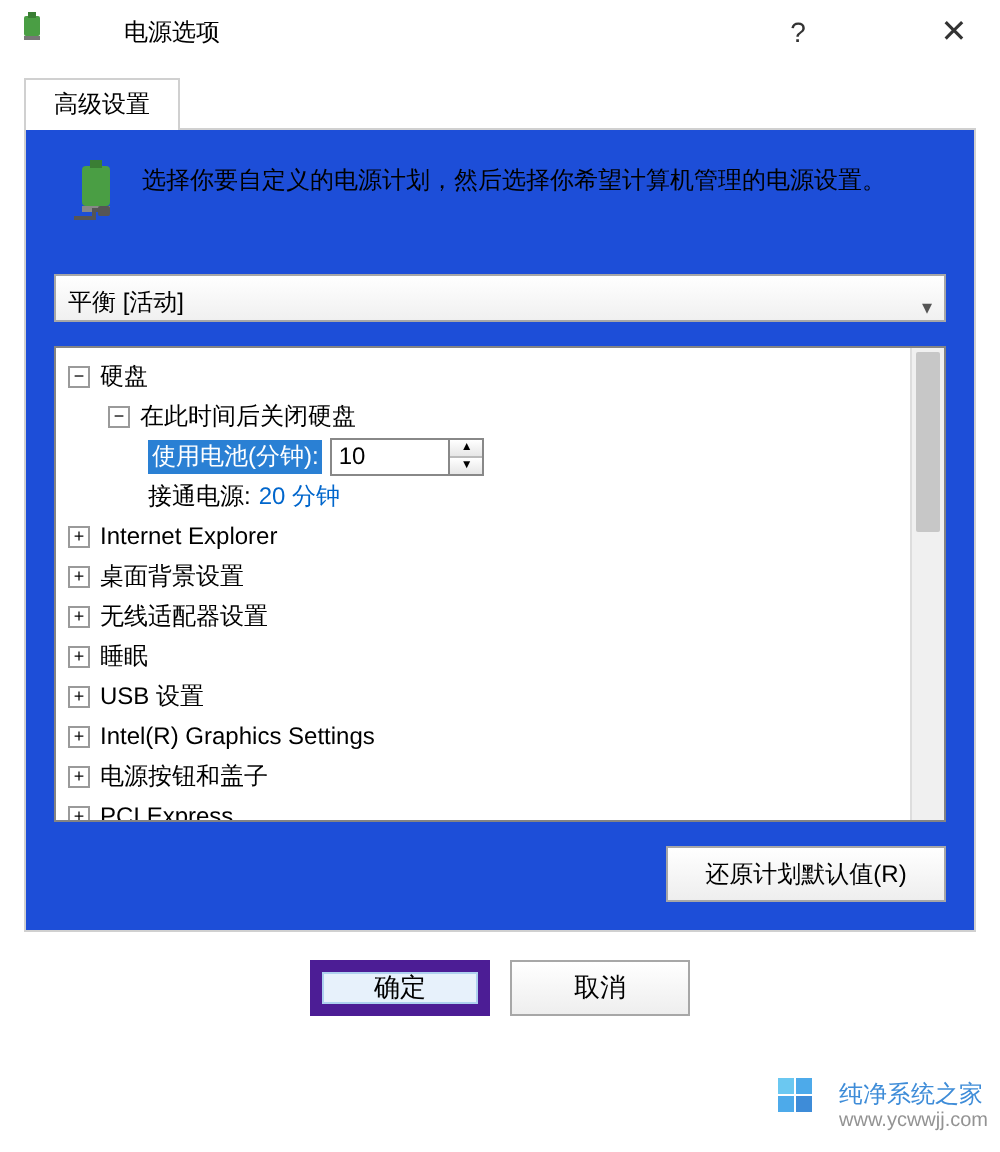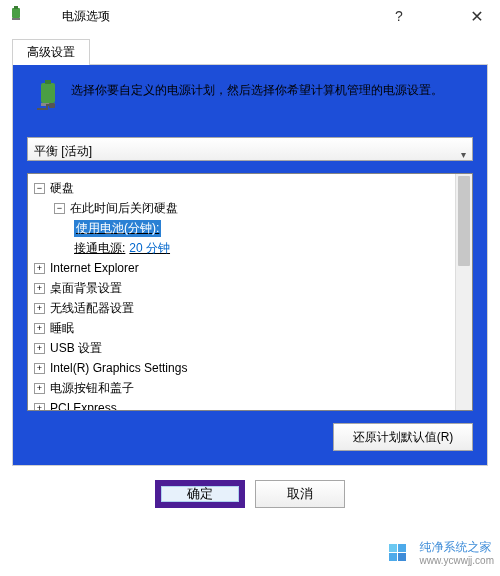--- a/index.html
+++ b/index.html
@@ -25,37 +25,37 @@
     .plan-select .chev { position: absolute; right: 6px; font-size: 10px; color: #555; }
 
     .tree-box { margin: 12px 14px 0 14px; border: 1px solid #848484; height: 238px; overflow: hidden; position: relative; background: #fff; }
     .scrollbar { position: absolute; right: 0; top: 0; bottom: 0; width: 17px; background: #f0f0f0; border-left: 1px solid #ddd; }
     .scrollbar-thumb { position: absolute; top: 2px; left: 2px; right: 2px; height: 90px; background: #c7c7c7; border-radius: 1px; }
     .tree { padding: 4px 4px; font-size: 12px; color: #000; }
     .node { display: flex; align-items: center; height: 20px; white-space: nowrap; }
     .exp { width: 11px; height: 11px; border: 1px solid #9a9a9a; margin-right: 5px; display: flex; align-items: center; justify-content: center; font-size: 9px; line-height: 1; color: #000; background: #fff; flex-shrink: 0; }
     .ind0 { padding-left: 2px; }
     .ind1 { padding-left: 22px; }
-    .ind2 { padding-left: 42px; text-decoration: underline; }
+    .ind2 { padding-left: 42px; }
     .sel { background: #2a80d4; color: #fff; padding: 0 2px; }
     .val-input { display: inline-flex; align-items: center; margin-left: 4px; }
     .val-input input { width: 60px; height: 19px; border: 1px solid #888; font-size: 12px; padding: 0 3px; }
     .spin { display: flex; flex-direction: column; border: 1px solid #888; border-left: none; height: 19px; width: 17px; }
     .spin div { flex: 1; display: flex; align-items: center; justify-content: center; font-size: 6px; background: linear-gradient(#fff,#e6e6e6); }
     .spin div:first-child { border-bottom: 1px solid #bbb; }
     .link-val { color: #0066cc; margin-left: 4px; }
 
     .restore-row { display: flex; justify-content: flex-end; padding: 12px 14px 0 14px; }
     .win-btn { min-width: 140px; height: 28px; border: 1px solid #a7a7a7; background: linear-gradient(#fff,#eee); font-size: 12px; padding: 0 12px; display: inline-flex; align-items: center; justify-content: center; }
 
     .bottom-row { display: flex; justify-content: center; gap: 10px; padding: 14px 0 0 0; }
     .bottom-row .win-btn { min-width: 90px; font-size: 13px; }
     .win-btn.primary { border: 6px solid #4c1d95; background: #e7f1fb; box-shadow: inset 0 0 0 1px #aed1ef; }
 
-    .watermark { position: absolute; right: 6px; bottom: 10px; display: flex; align-items: center; gap: 14px; font-size: 12px; color: #2a80d4; opacity: 0.9; }
+    .watermark { position: absolute; right: 6px; bottom: 10px; display: flex; align-items: flex-start; gap: 14px; font-size: 12px; color: #2a80d4; opacity: 0.9; }
     .wm-logo { display: grid; grid-template-columns: 8px 8px; grid-template-rows: 8px 8px; gap: 1px; }
     .wm-logo span { background: #3aa1e8; }
     .wm-logo span:nth-child(1){background:#5bc3f0;} .wm-logo span:nth-child(4){background:#2a80d4;}
     .wm-url { font-size: 10px; color: #888; display:block; line-height:1; }
   </style>
 </head>
 <body>
 
 <div class="titlebar">
   <span class="titlebar-icon">
@@ -98,20 +98,27 @@
           <div class="node ind0">
               <span class="exp">−</span>
               <span>硬盘</span>
             </div>
           <div class="node ind1">
               <span class="exp">−</span>
               <span>在此时间后关闭硬盘</span>
             </div>
           <div class="node ind2">
             <span class="sel">使用电池(分钟):</span>
+            <span class="val-input">
+              <input type="text" value="10" style="">
+              <span class="spin">
+                  <div>▲</div>
+                  <div>▼</div>
+                </span>
+            </span>
           </div>
           <div class="node ind2">
             <span>接通电源:</span>
             <span class="link-val">20 分钟</span>
           </div>
           <div class="node ind0">
               <span class="exp">+</span>
               <span>Internet Explorer</span>
             </div>
           <div class="node ind0">

